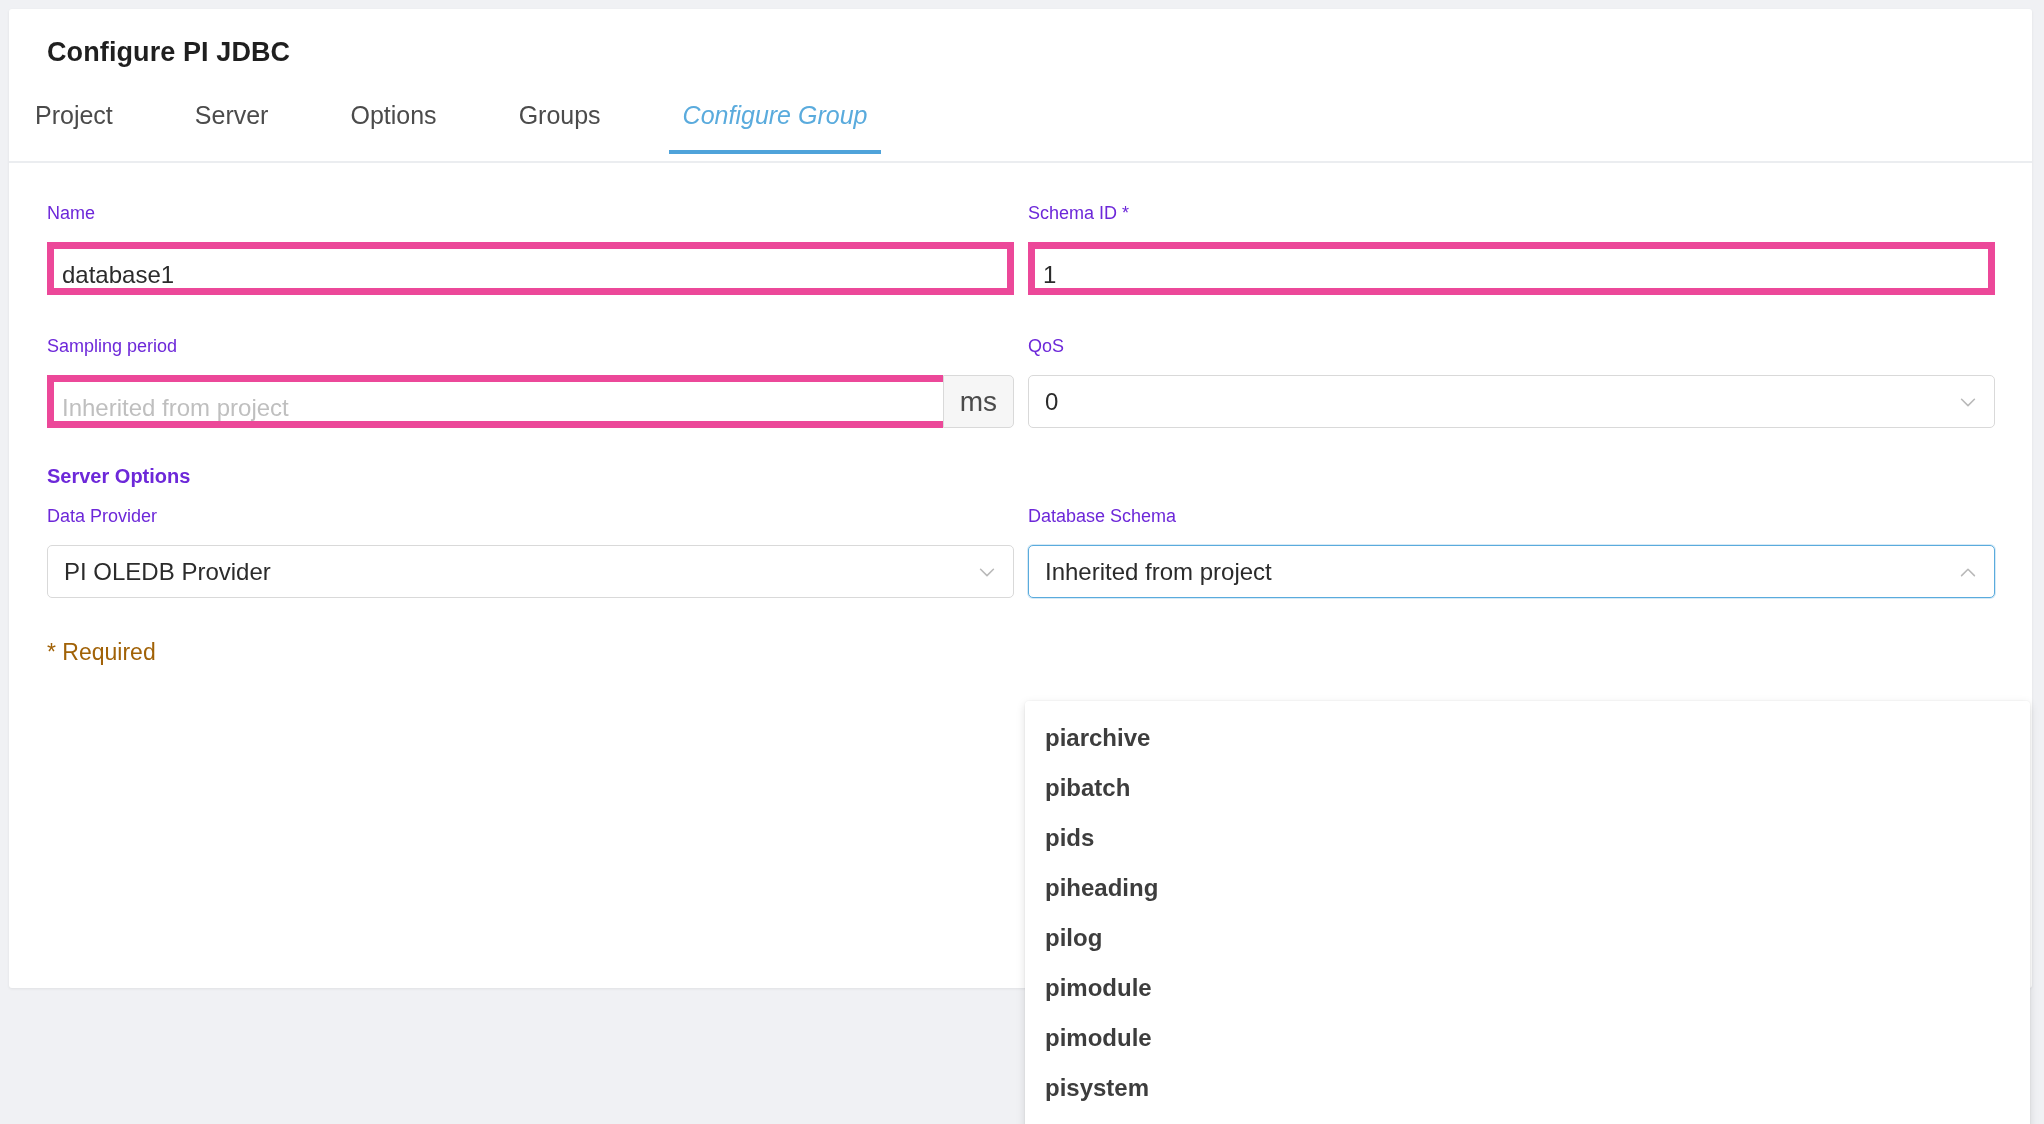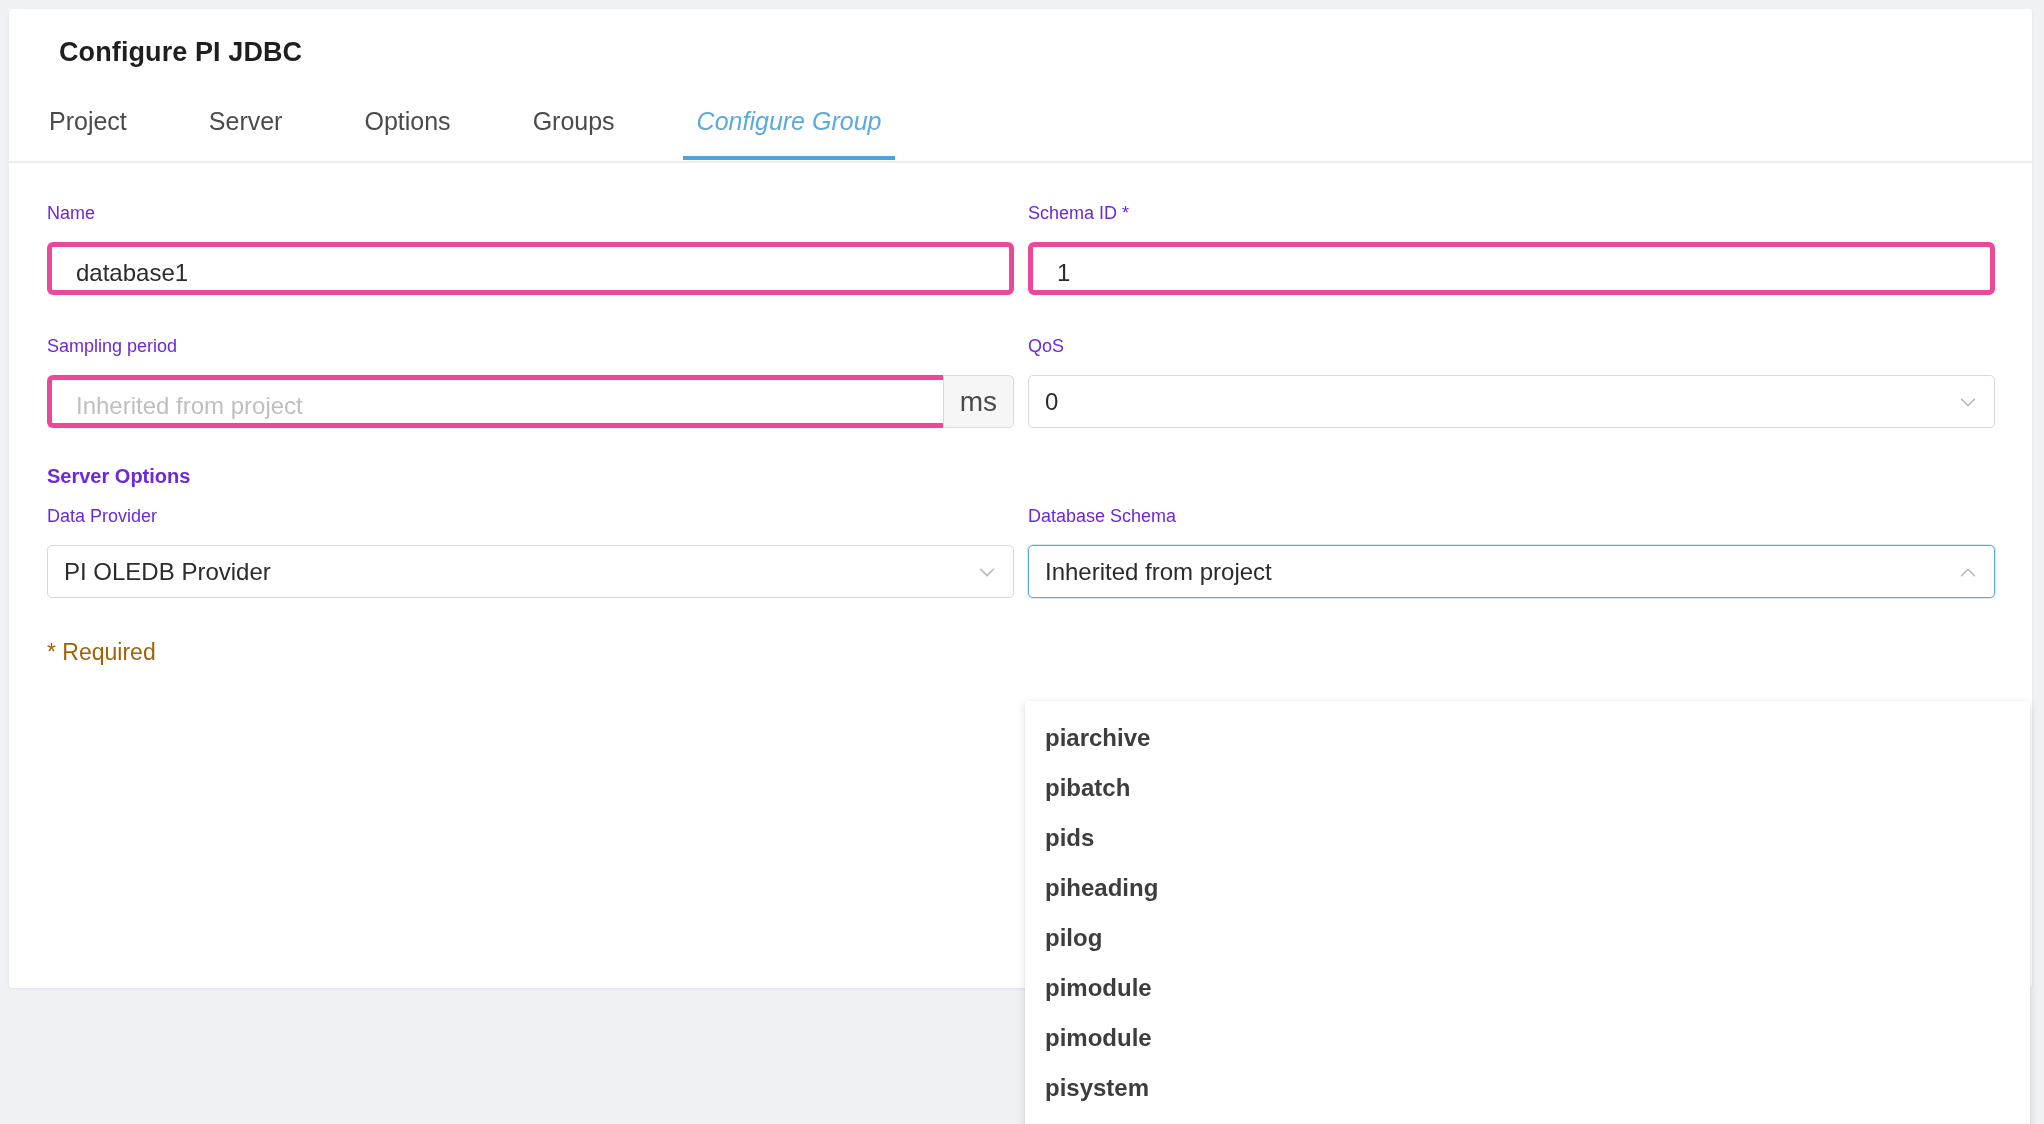--- a/index.html
+++ b/index.html
@@ -36,40 +36,39 @@
 
   .card-title {
     position: absolute;
     left: 38px;
     top: 28px;
     font-size: 27px;
     font-weight: bold;
     color: #1f1f1f;
     letter-spacing: 0.1px;
     white-space: nowrap;
-    margin-left: 12px;
   }
 
   
   .tabbar {
     position: absolute;
     left: 0;
     top: 92px;
     width: 100%;
     height: 62px;
     border-bottom: 2px solid #ebedf0;
     box-sizing: border-box;
   }
   .tabs {
     position: absolute;
-    left: 40px;
+    left: 26px;
     top: 0;
     display: flex;
     height: 62px;
-    align-items: center;
+    align-items: flex-start;
   }
   .tab {
     position: relative;
     font-size: 25px;
     color: #4b4b4b;
     padding: 0 0 22px 0;
     margin-right: 82px;
     cursor: pointer;
     white-space: nowrap;
     box-sizing: border-box;
@@ -117,27 +116,27 @@
 
   .control {
     position: relative;
     height: 53px;
     box-sizing: border-box;
   }
 
   .inputbox {
     width: 100%;
     height: 53px;
-    border: 5px solid #ec4899;
-    border-radius: 6px;
+    border: 7px solid #ec4899;
+    border-radius: 0;
     background: #ffffff;
     box-sizing: border-box;
     font-size: 24px;
     color: #2b2b2b;
-    padding: 0 24px;
+    padding: 0 8px;
     line-height: 51px;
     white-space: nowrap;
     overflow: hidden;
   }
   .inputbox.placeholder { color: #bfbfbf; }
 
   
   .inputgroup {
     display: flex;
     width: 100%;

